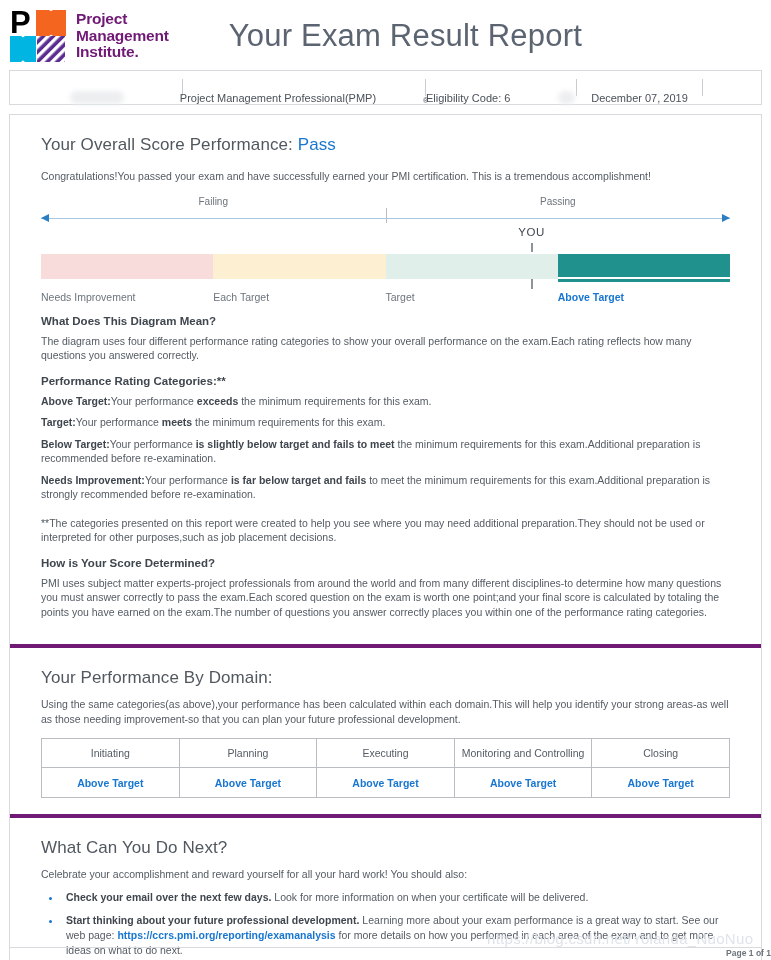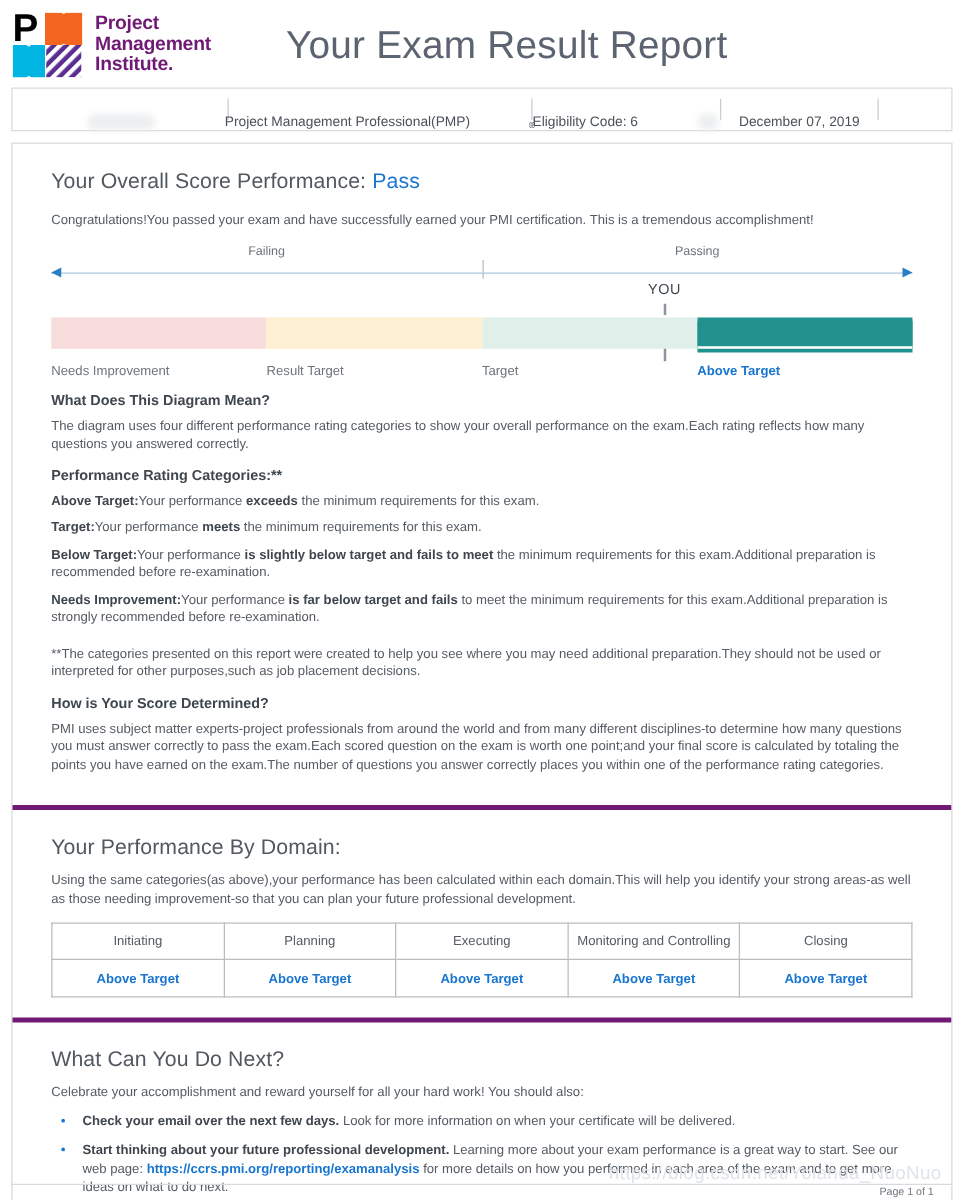--- a/index.html
+++ b/index.html
@@ -292,24 +292,25 @@
   }
   .footer-rule {
     position: absolute;
     left: 9px; right: 9px;
     top: 947px;
     height: 1px;
     background: #d8dade;
   }
   .page-num {
     position: absolute;
-    right: 24px;
+    right: 0;
     top: 948px;
     font-size: 8.5px;
     color: #6d747c;
+    font-weight: bold;
   }
 </style>
 </head>
 <body>
 
 <div class="page">
 
   <div class="header">
     <div class="logo">
       <div class="logo-cell">
@@ -392,21 +393,21 @@
           <div class="you-tick-bot" style="left: 71.2%;"></div>
         </div>
         <div class="bands">
           <div class="band needs"></div>
           <div class="band below"></div>
           <div class="band target"></div>
           <div class="band above"></div>
         </div>
         <div class="band-labels">
           <div>Needs Improvement</div>
-          <div>Result Target</div>
+          <div>Each Target</div>
           <div>Target</div>
           <div class="hl">Above Target</div>
         </div>
       </div>
 
       <h3 class="sub">What Does This Diagram Mean?</h3>
       <p class="body">The diagram uses four different performance rating categories to show your overall performance on the exam.Each rating reflects how many questions you answered correctly.</p>
 
       <h3 class="sub">Performance Rating Categories:**</h3>
 

